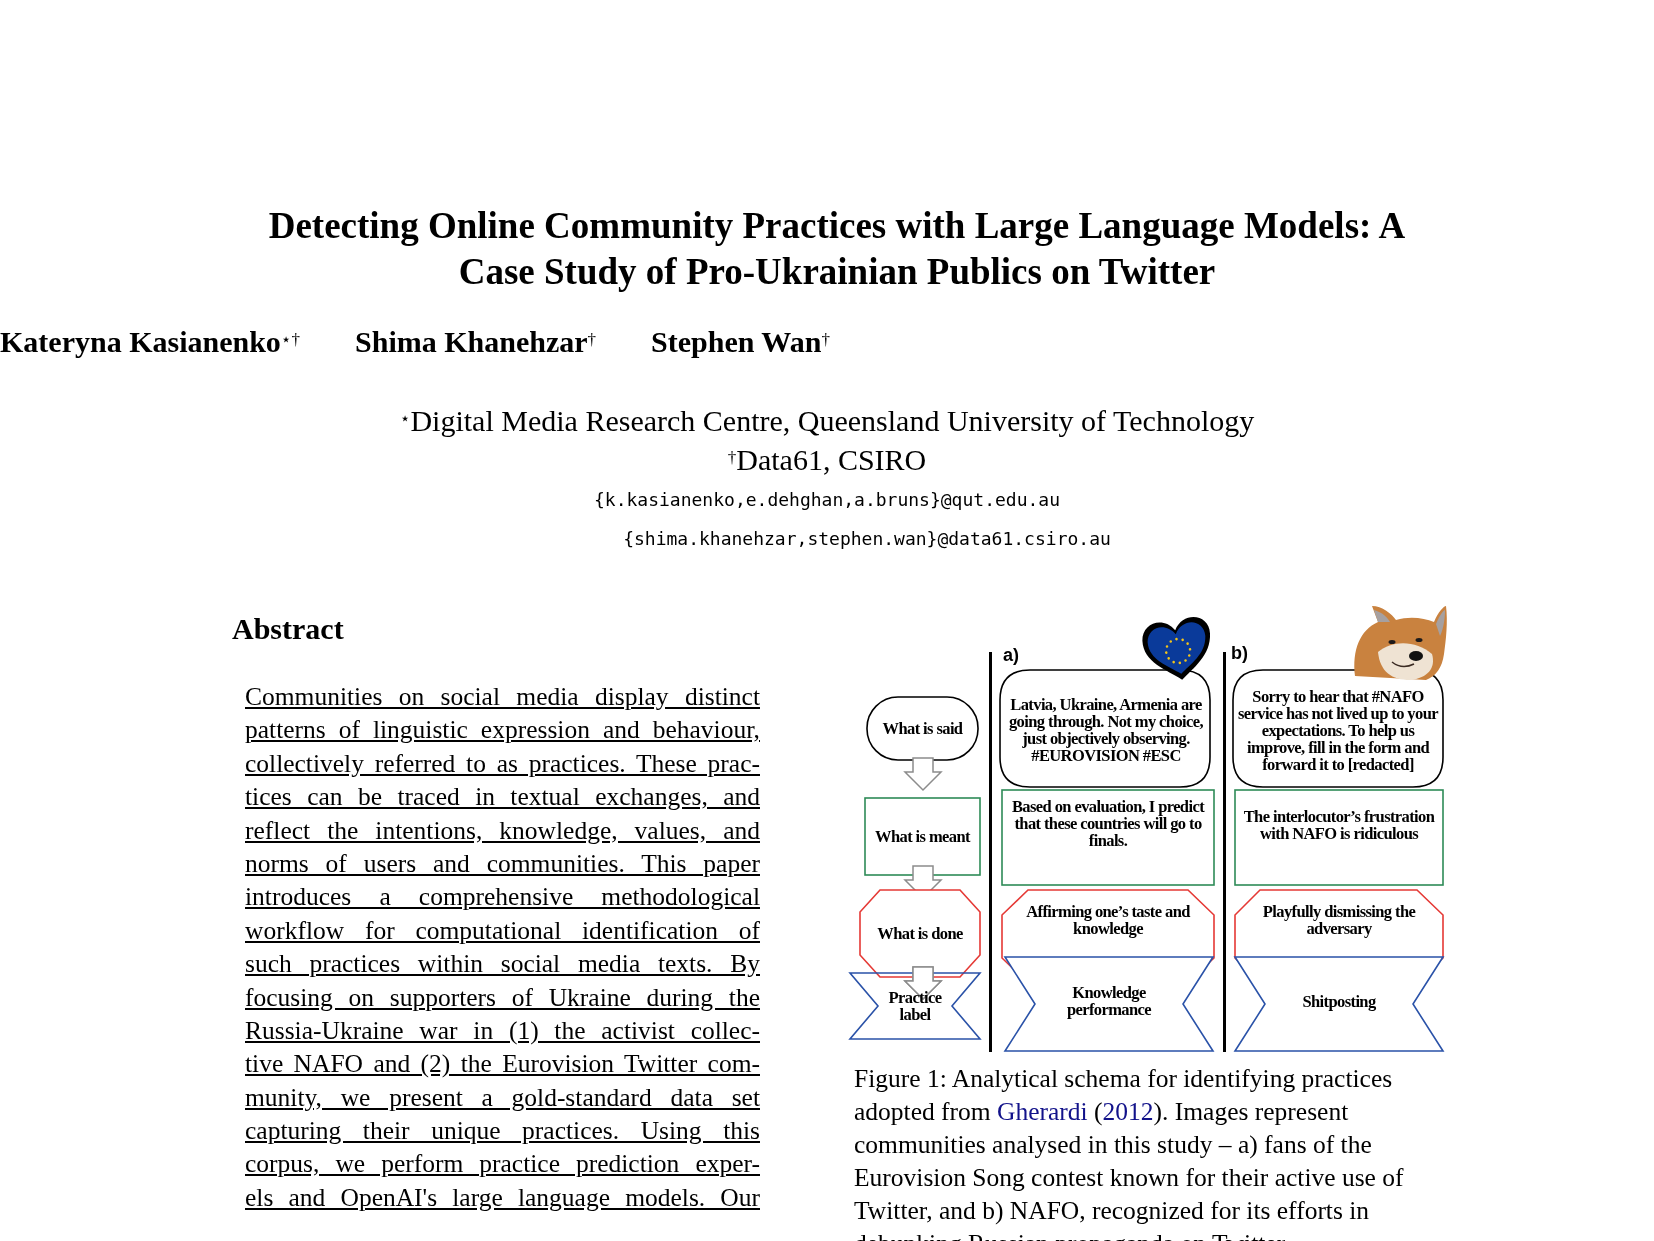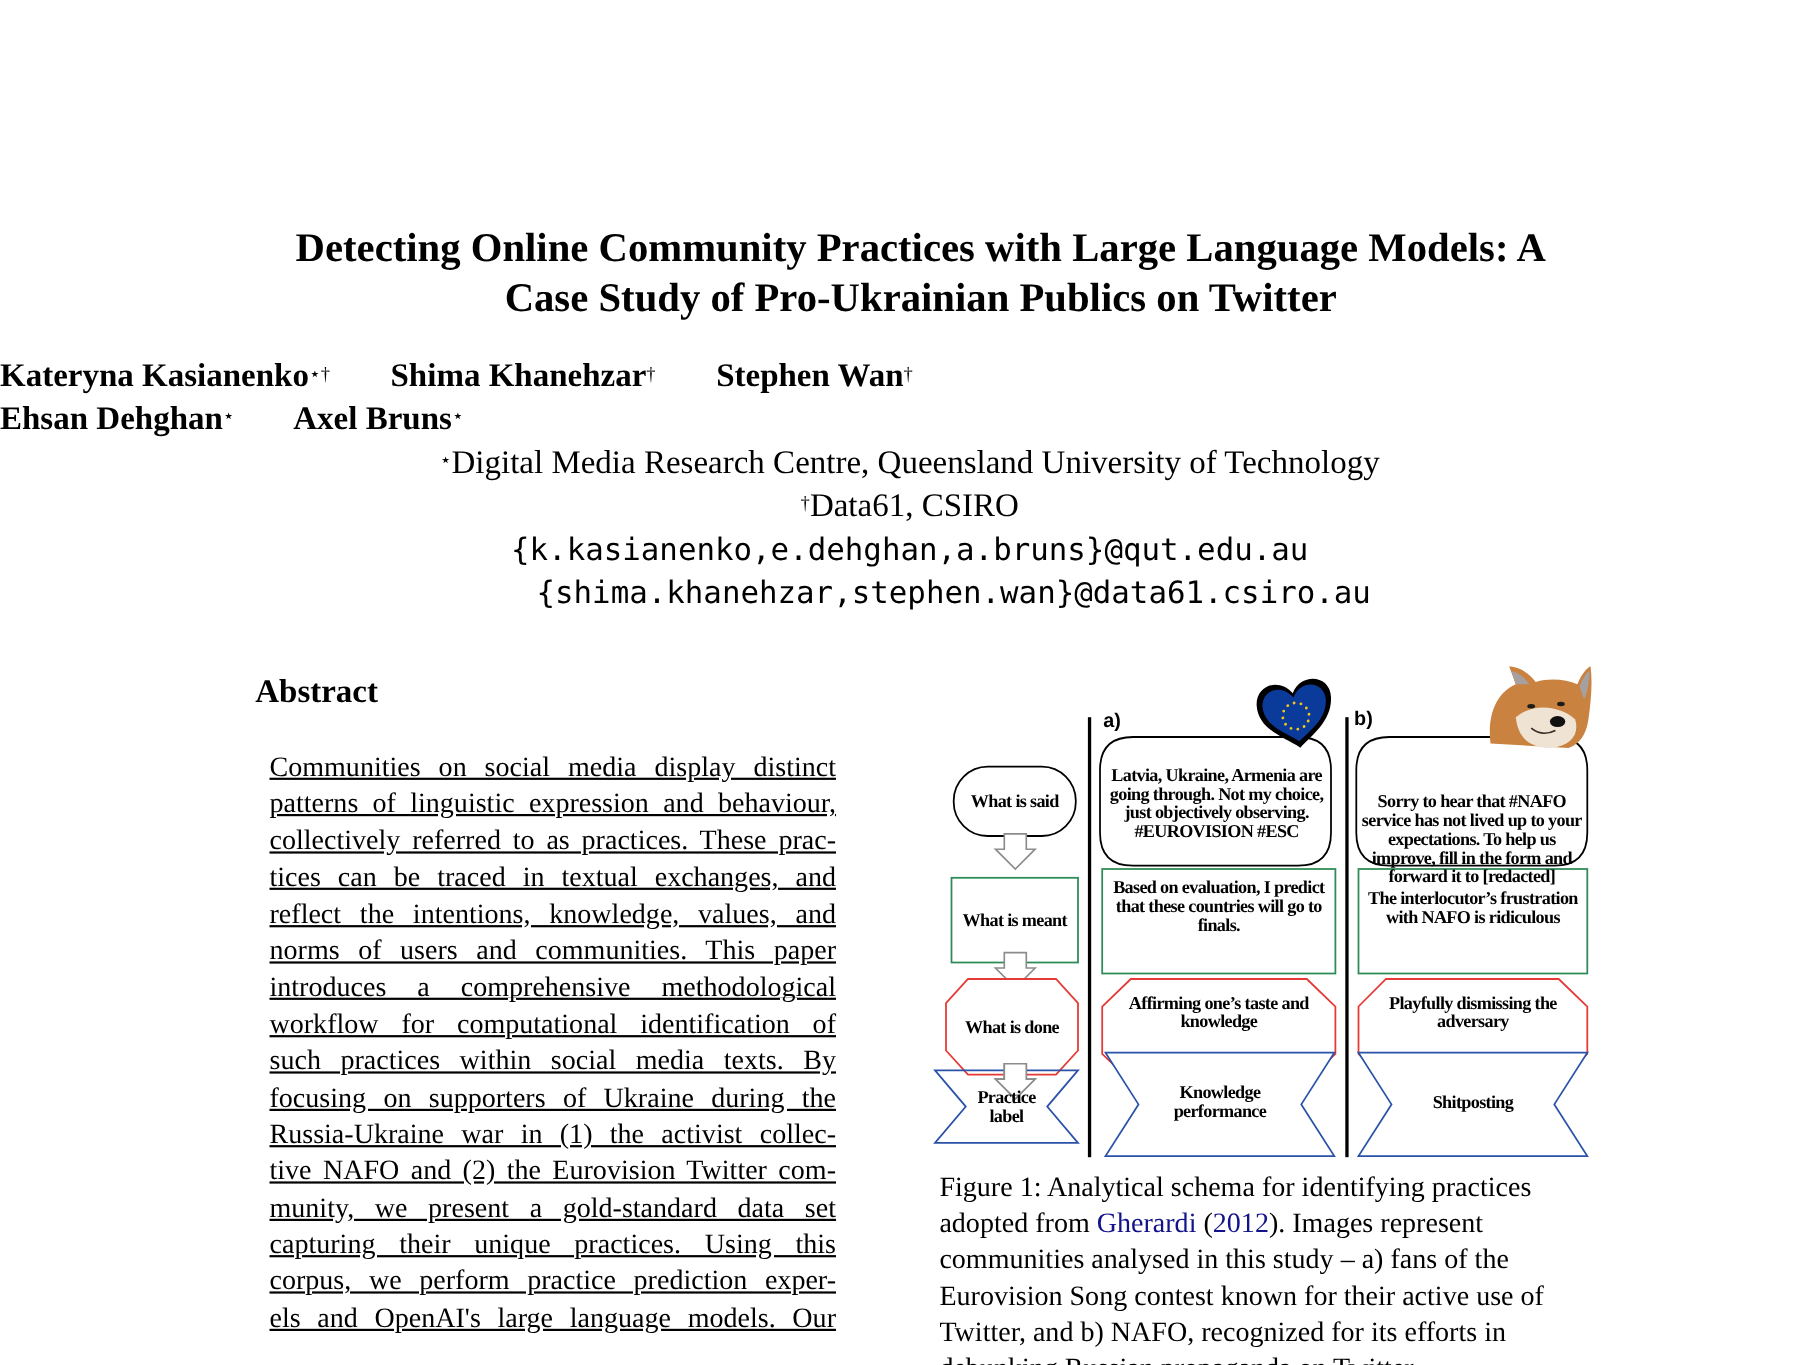--- a/index.html
+++ b/index.html
@@ -4,21 +4,21 @@
 <style>
   html, body { margin:0; padding:0; background:#ffffff; }
   body { width:1654px; height:1241px; position:relative; overflow:hidden;
          font-family:"Liberation Serif", serif; color:#000; }
   .abs { position:absolute; }
   .title { left:0; width:1654px; text-align:center; font-weight:bold; font-size:37px; line-height:46px; top:203px;padding-left:10px; }
   .authors { left:0; width:1654px; font-weight:bold; font-size:30px; line-height:39px; top:322px; }
   .authors .gap { display:inline-block; width:40px; }
   .authors sup, .affil sup { font-size:17px; font-weight:normal; vertical-align:top; position:relative; top:-2px; }
   .affil { left:0; width:1654px; text-align:center; font-size:30px; line-height:39px; }
-  .email { left:0; width:1654px; text-align:center; font-family:"DejaVu Sans Mono", monospace; font-size:28px; line-height:39px; }
+  .email { left:0; width:1654px; text-align:center; font-family:"DejaVu Sans Mono", monospace; font-size:18px; line-height:39px; }
   .abs-heading { left:232px; width:515px; text-align:left; font-weight:bold; font-size:30px; top:612px; }
   .abstract { left:245px; width:515px; top:680px; font-size:25.5px; line-height:33.4px; }
   .abstract .line { display:block; text-align:justify; text-align-last:justify; white-space:nowrap; height:33.4px;text-decoration:underline; }
   .caption { left:854px; width:600px; top:1062px; font-size:25.5px; line-height:33px; }
   .caption .cite { color:#1a237e; color:#12128a; }
   
   .fig-text { position:absolute; font-weight:bold; text-align:center; font-size:16.5px; line-height:17px; letter-spacing:-0.6px; display:flex; align-items:center; justify-content:center; }
   .panel-label { position:absolute; font-family:"Liberation Sans", sans-serif; font-weight:bold; font-size:18px; }
 </style>
 </head>
@@ -29,25 +29,20 @@
   <div>Case Study of Pro-Ukrainian Publics on Twitter</div>
 </div>
 
 <div class="abs authors">
   <div>
     <span>Kateryna Kasianenko</span><sup>⋆†</sup>
     <span class="gap"></span>
     <span>Shima Khanehzar</span><sup>†</sup>
     <span class="gap"></span>
     <span>Stephen Wan</span><sup>†</sup>
-  </div>
-  <div>
-    <span>Ehsan Dehghan</span><sup>⋆</sup>
-    <span class="gap"></span>
-    <span>Axel Bruns</span><sup>⋆</sup>
   </div>
 </div>
 
 <div class="abs affil" style="top:401px;">
   <sup>⋆</sup><span>Digital Media Research Centre, Queensland University of Technology</span>
 </div>
 <div class="abs affil" style="top:440px;">
   <sup>†</sup><span>Data61, CSIRO</span>
 </div>
 <div class="abs email" style="top:480px;">{k.kasianenko,e.dehghan,a.bruns}@qut.edu.au</div>
@@ -139,19 +134,19 @@
   <div class="fig-text" style="left:867px;top:697px;width:111px;height:63px;">What is said</div>
   <div class="fig-text" style="left:865px;top:798px;width:115px;height:77px;">What is meant</div>
   <div class="fig-text" style="left:860px;top:890px;width:120px;height:87px;">What is done</div>
   <div class="fig-text" style="left:885px;top:985px;width:60px;height:42px;">Practice label</div>
 
   <div class="fig-text" style="left:1004px;top:678px;width:204px;height:104px;">Latvia, Ukraine, Armenia are going through. Not my choice, just objectively observing. #EUROVISION #ESC</div>
   <div class="fig-text" style="left:1004px;top:794px;width:208px;height:58px;">Based on evaluation, I predict that these countries will go to finals.</div>
   <div class="fig-text" style="left:1020px;top:895px;width:176px;height:50px;">Affirming one’s taste and knowledge</div>
   <div class="fig-text" style="left:1045px;top:975px;width:128px;height:52px;">Knowledge performance</div>
 
-  <div class="fig-text" style="left:1235px;top:680px;width:206px;height:100px;margin-top:32px;">Sorry to hear that #NAFO service has not lived up to your expectations. To help us improve, fill in the form and forward it to [redacted]</div>
+  <div class="fig-text" style="left:1235px;top:680px;width:206px;height:100px;">Sorry to hear that #NAFO service has not lived up to your expectations. To help us improve, fill in the form and forward it to [redacted]</div>
   <div class="fig-text" style="left:1237px;top:800px;width:204px;height:50px;">The interlocutor’s frustration with NAFO is ridiculous</div>
   <div class="fig-text" style="left:1255px;top:895px;width:168px;height:50px;">Playfully dismissing the adversary</div>
   <div class="fig-text" style="left:1275px;top:975px;width:128px;height:52px;">Shitposting</div>
 </div>
 
 <div class="abs caption"><span>Figure 1: Analytical schema for identifying practices adopted from </span><a class="cite">Gherardi</a><span> (</span><a class="cite">2012</a><span>)</span><span>. Images represent communities analysed in this study – a) fans of the Eurovision Song contest known for their active use of Twitter, and b) NAFO, recognized for its efforts in debunking Russian propaganda on Twitter.</span></div>
 
 </body></html>

